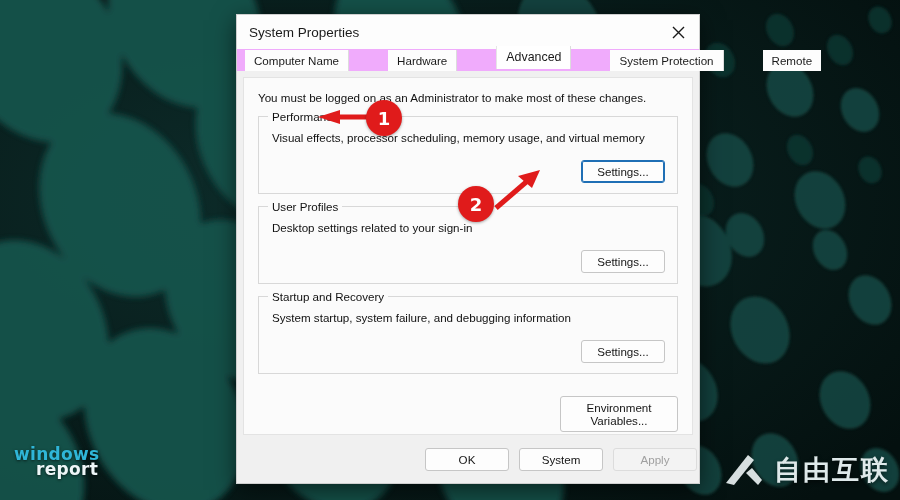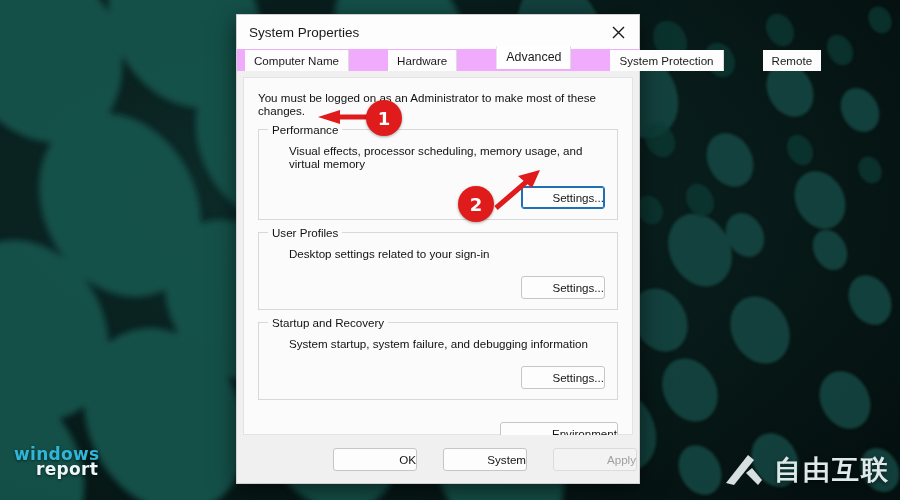--- a/index.html
+++ b/index.html
@@ -31,21 +31,21 @@
     width:40px;height:34px;position:relative;display:block;
   }
   #wm-right .cn{
     font-family:"DejaVu Sans", sans-serif;
     font-size:27px;font-weight:700;color:#dfe9ea;letter-spacing:2px;
     text-shadow:0 2px 4px rgba(0,0,0,.55);
   }
 
   
   #dialog{
-    position:absolute;left:236px;top:14px;width:404px;height:470px;
+    position:absolute;left:236px;top:14px;width:464px;height:470px;
     background:#f0f0f0;
     border:1px solid #cfcfcf;
     box-shadow:0 6px 22px rgba(0,0,0,.55);
     box-sizing:border-box;
   }
   #titlebar{
     height:34px;background:#fdfdfd;position:relative;
     display:flex;align-items:center;
   }
   #title-text{
@@ -90,30 +90,29 @@
 
   .groupbox{
     position:relative;margin:12px 14px 0 14px;
     border:1px solid #d8d8d8;background:#fbfbfb;
     padding:12px 12px 10px 12px;box-sizing:border-box;
   }
   .group-legend{
     position:absolute;top:-7px;left:9px;background:#fbfbfb;
     padding:0 4px;font-size:11.6px;color:#111;
   }
-  .group-desc{font-size:11.6px;color:#111;margin:2px 0 0 18px;}
+  .group-desc{font-size:11.6px;color:#111;margin:2px 0 0 1px;}
   .group-btnrow{display:flex;justify-content:flex-end;margin-top:16px;}
 
   .btn{
     font-family:"Liberation Sans", sans-serif;
     font-size:11.6px;color:#151515;
     background:#fdfdfd;border:1px solid #c6c6c6;border-radius:3px;
-    padding:4px 0;width:84px;text-align:right;cursor:default;
+    padding:4px 0;width:84px;text-align:center;cursor:default;
     box-sizing:border-box;
-    margin-left:16px;
   }
   .btn.focus{border:1px solid #1f6fb5;box-shadow:0 0 0 1px #1f6fb5 inset;}
   .btn.wide{width:118px;}
   .btn.disabled{color:#a0a0a0;background:#f3f3f3;border:1px solid #dcdcdc;}
 
   #envrow{display:flex;justify-content:flex-end;margin:22px 14px 0 14px;}
 
   #footer{
     position:absolute;left:0;right:0;bottom:0;height:48px;
     background:#f0f0f0;display:flex;align-items:center;

